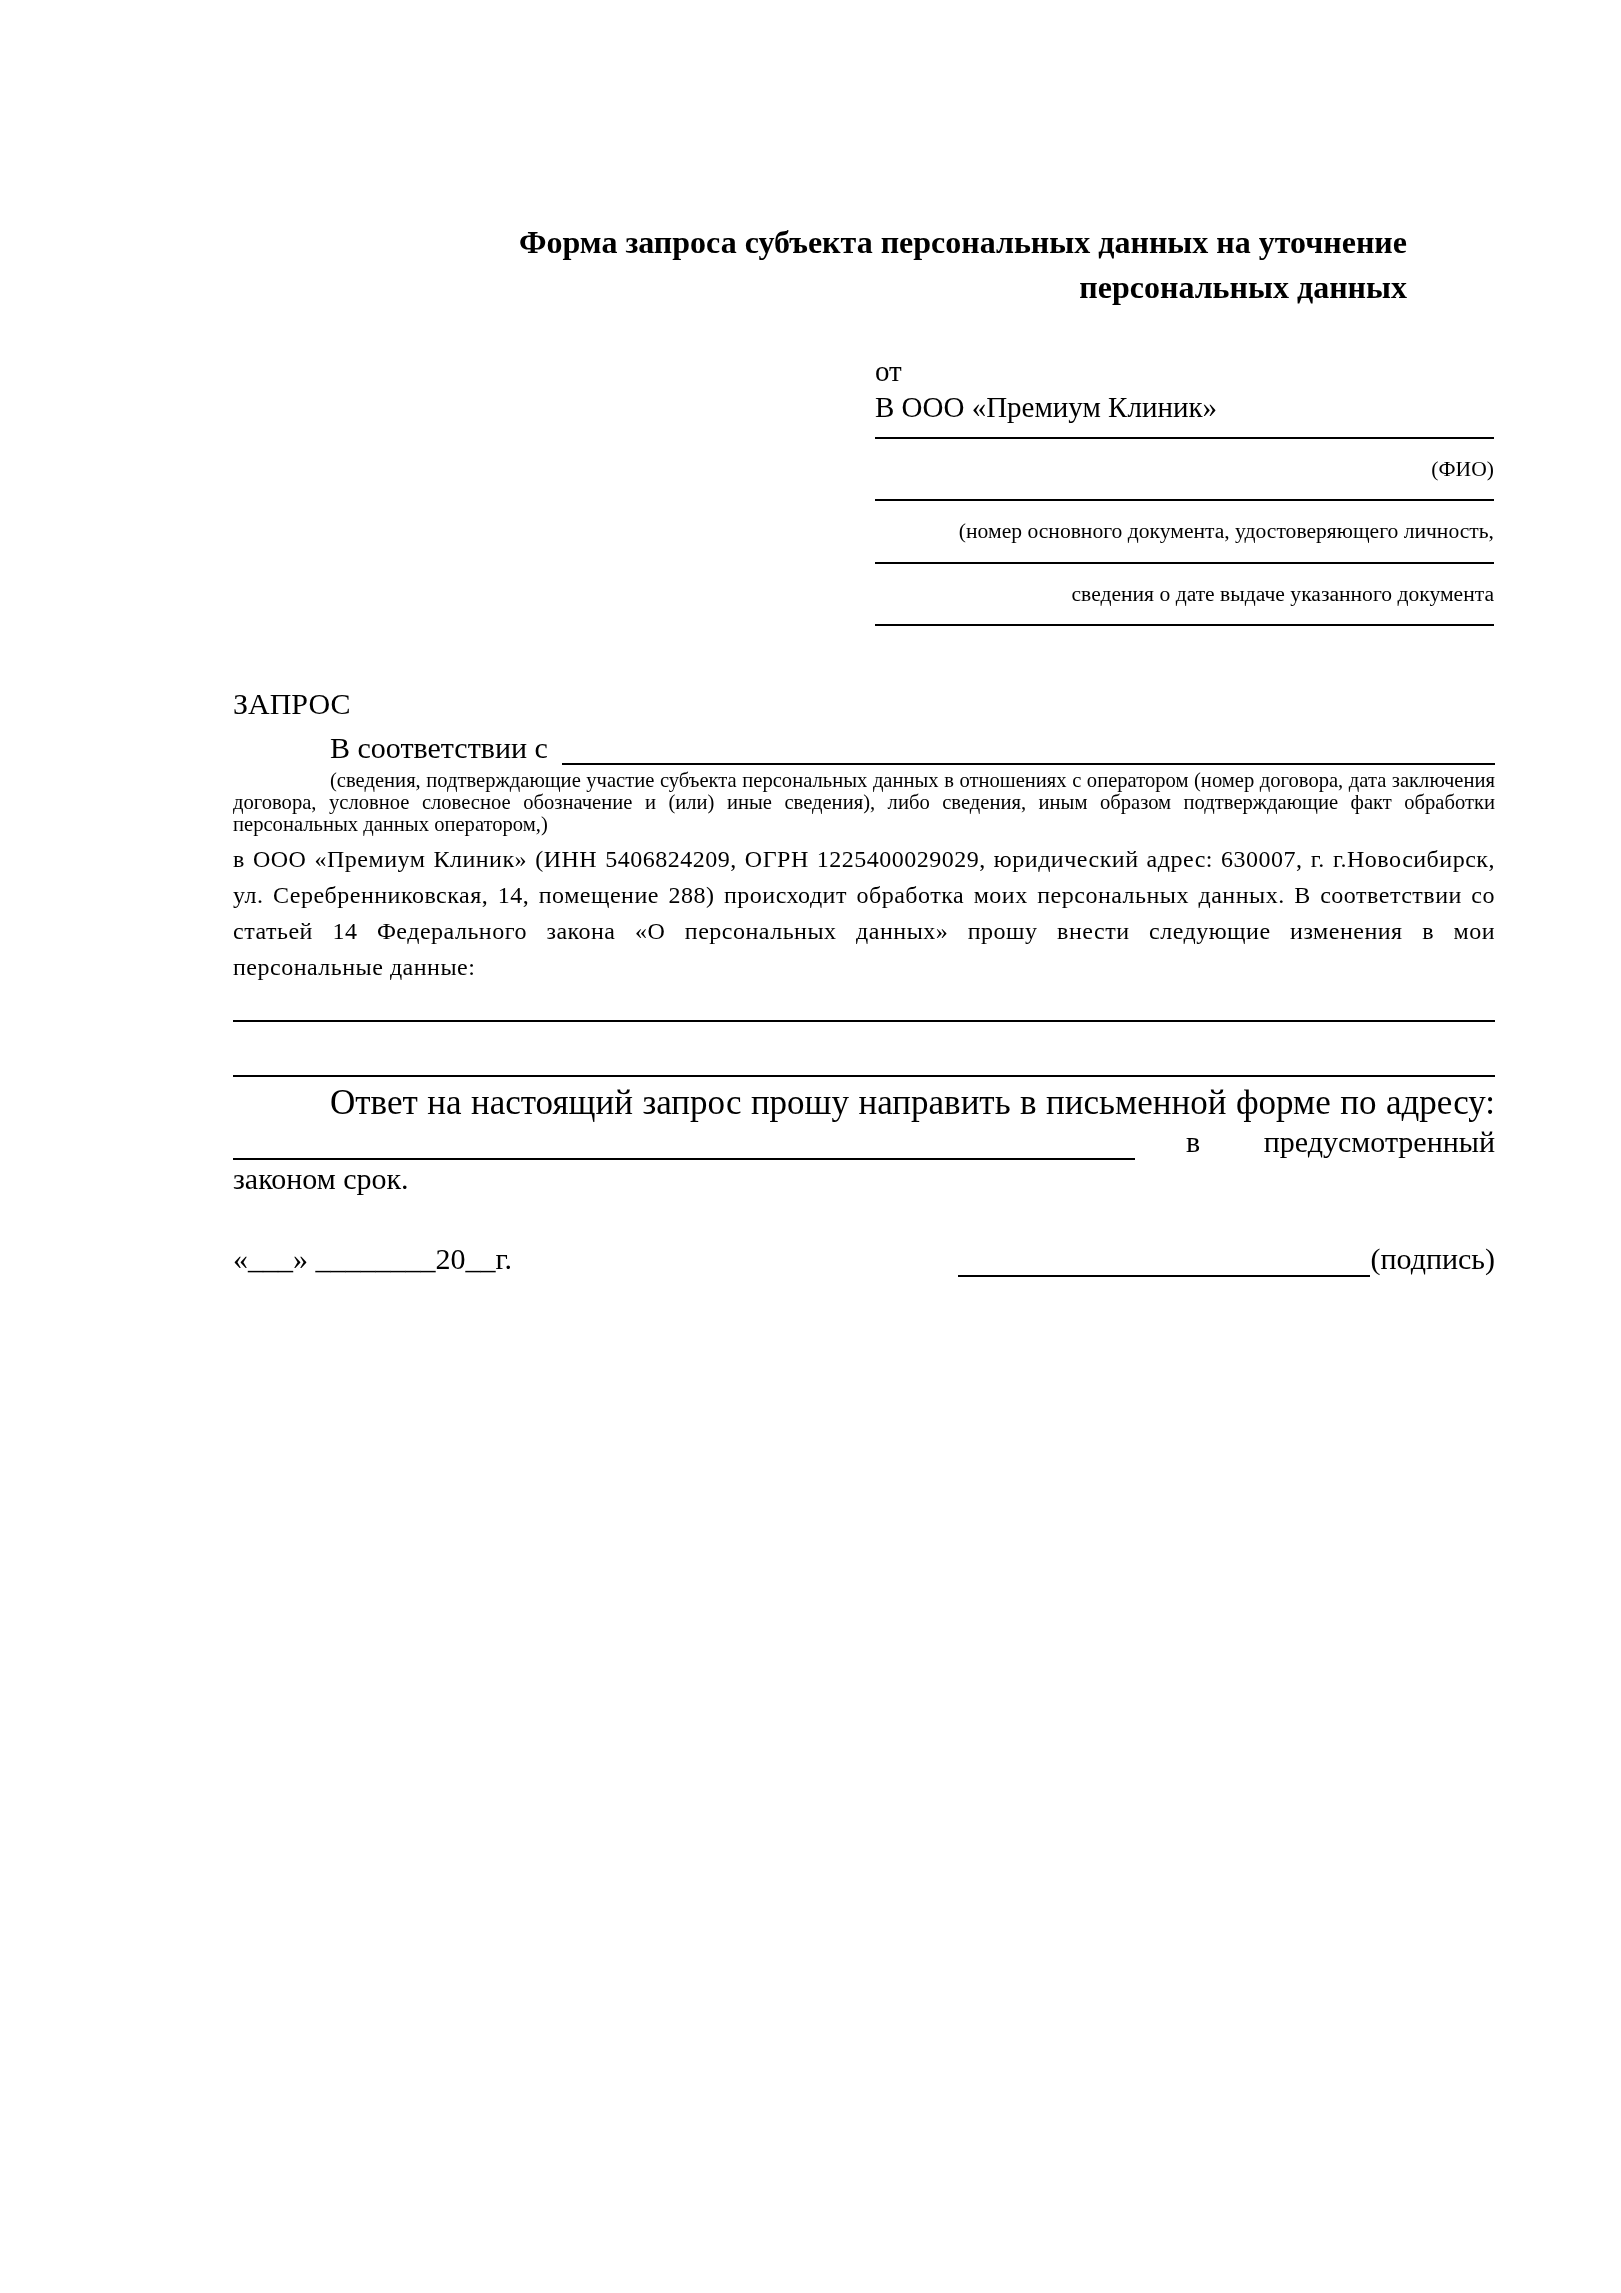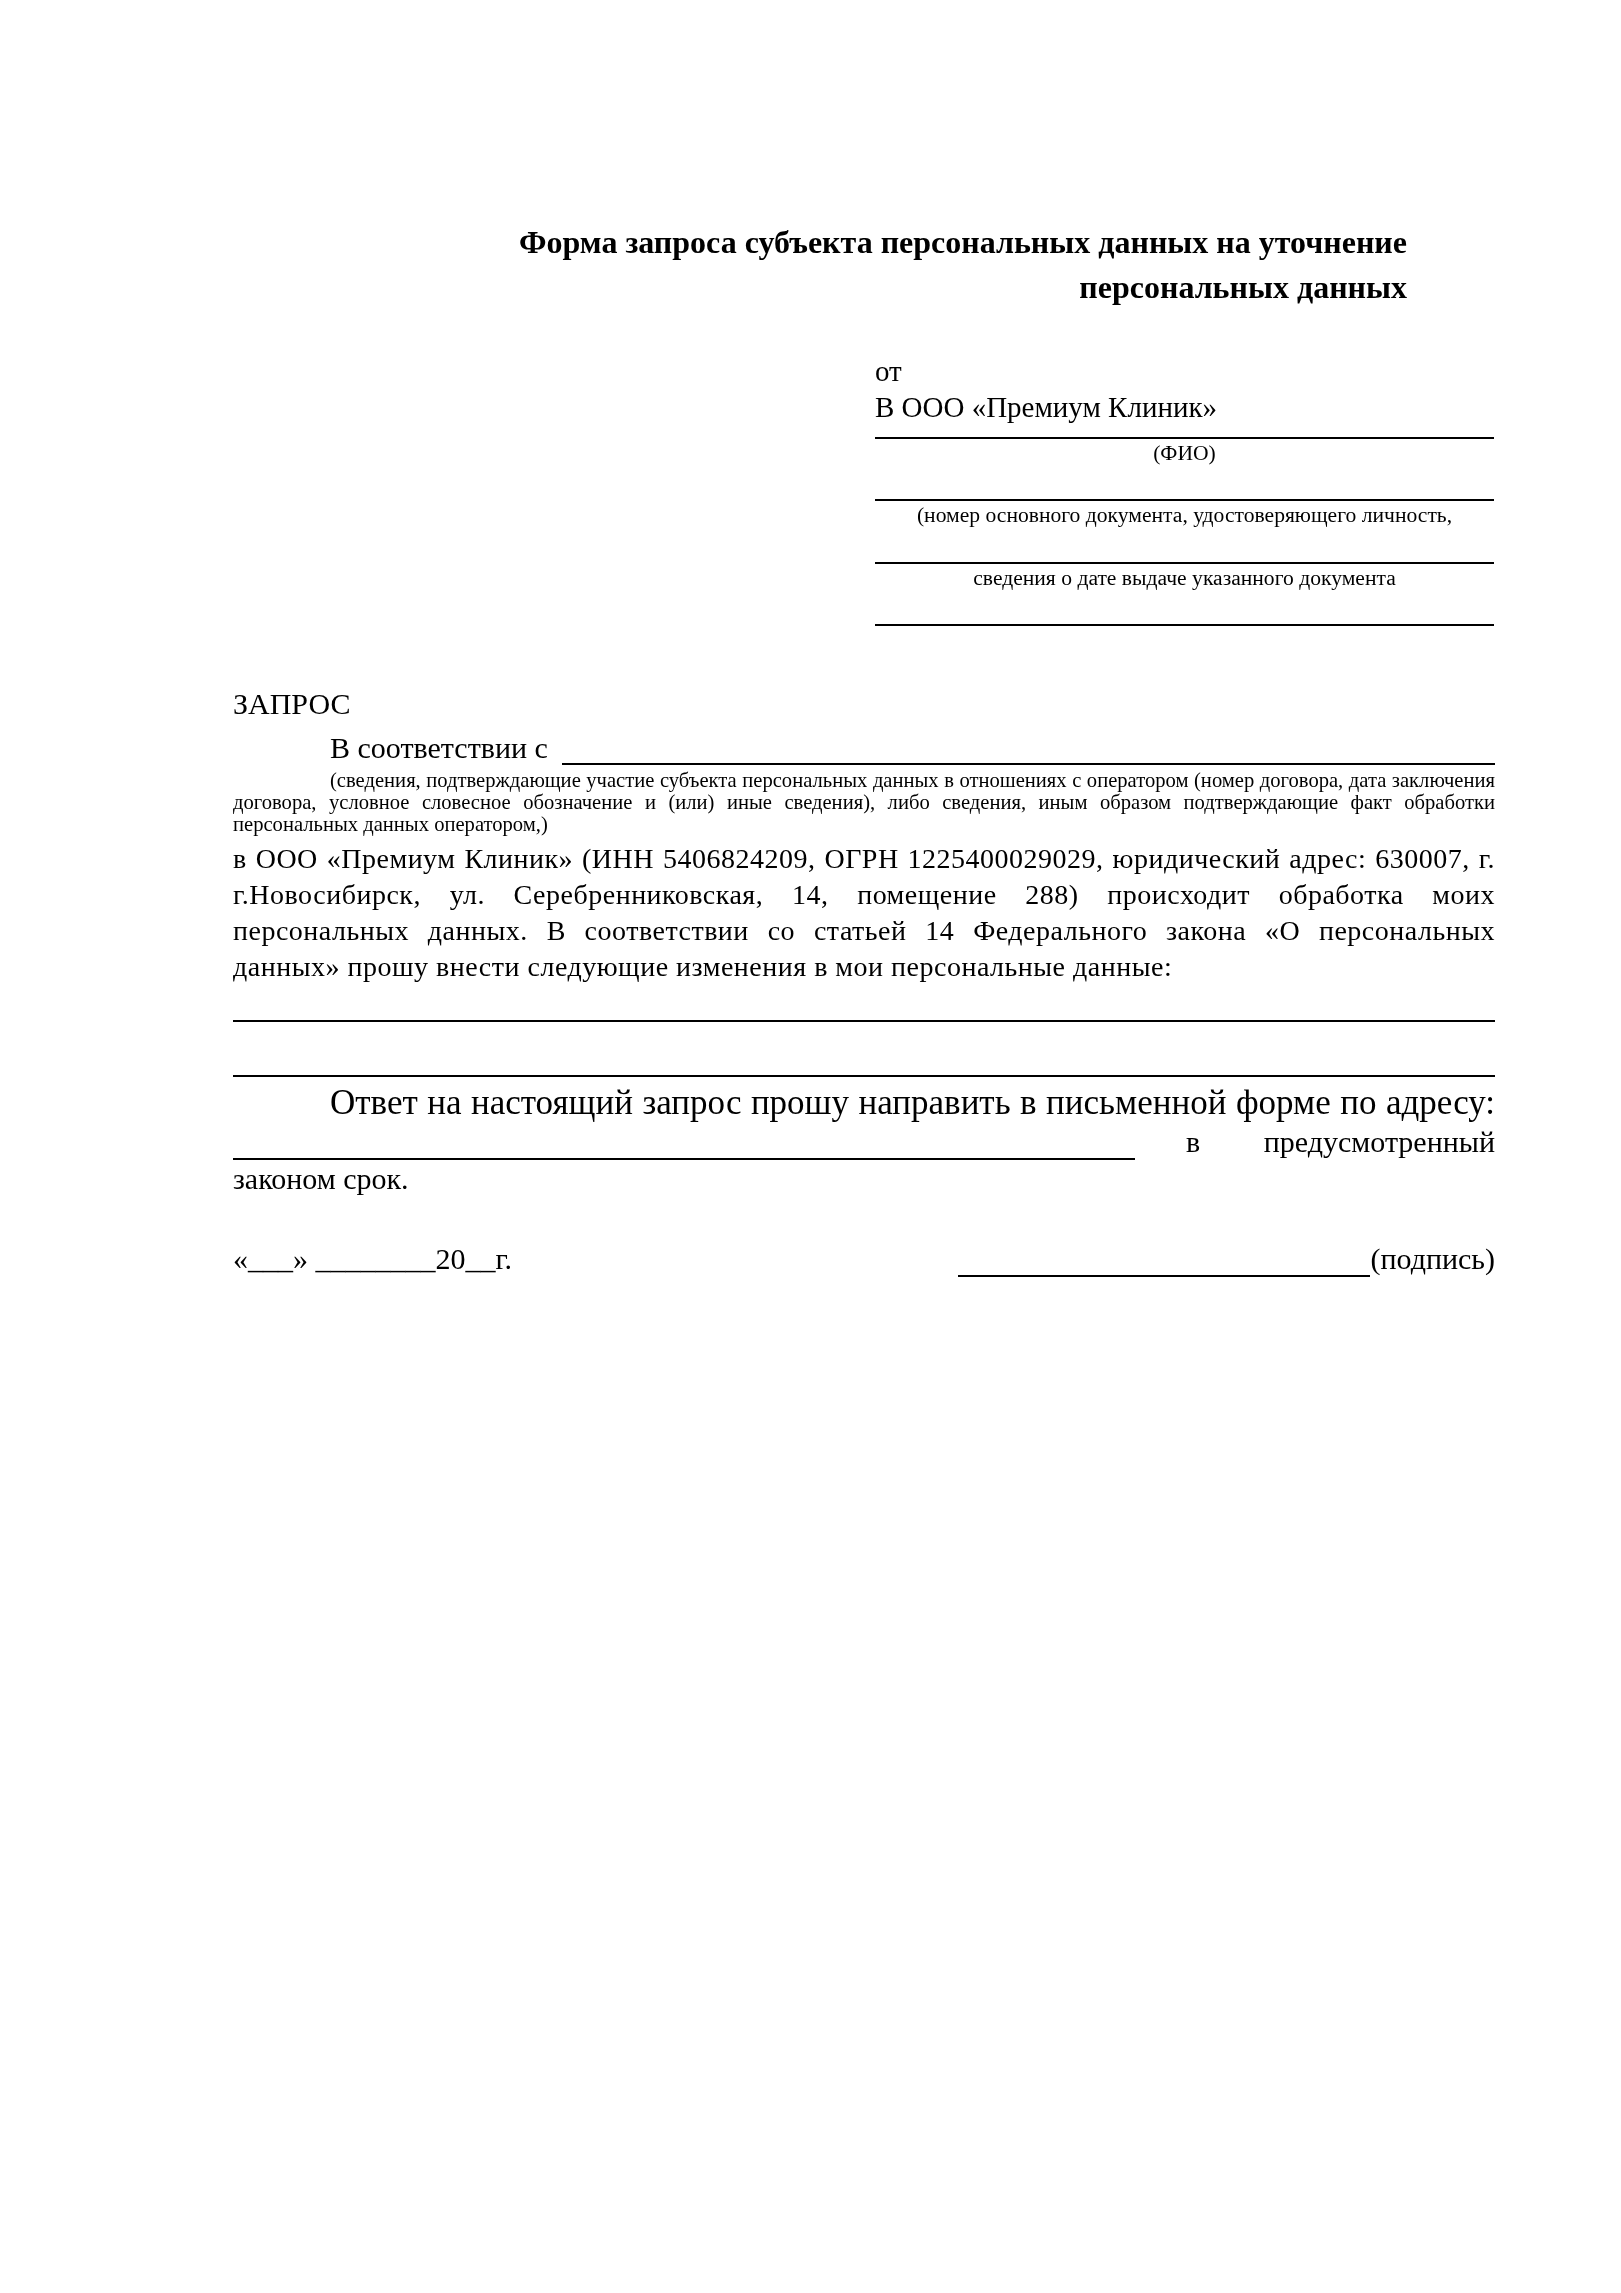--- a/index.html
+++ b/index.html
@@ -41,24 +41,24 @@
     width: 619px;
     font-size: 29px;
     line-height: 36px;
   }
   .blank { border-bottom: 2.9px solid #000; }
   .blank.f1 { height: 11.8px; }
   .blank.fx { height: 33px; }
   .cap {
     font-size: 21.6px;
     line-height: 25.5px;
-    padding-top: 2px;
+    padding-top: 18px;
     height: 27.4px;
     box-sizing: border-box;
-    text-align: center;
+    text-align: right;
   }
 
   .zapros {
     margin-top: 59px;
     text-align: left;
     font-size: 30px;
     line-height: 37px;
   }
 
   .intro-row {
@@ -80,21 +80,21 @@
   .footnote {
     margin-top: 3.9px;
     font-size: 20.6px;
     line-height: 22px;
     text-align: justify;
     text-indent: 97px;
   }
 
   .body-par {
     margin-top: 5.9px;
-    font-size: 28px;
+    font-size: 24px;
     line-height: 36px;
     letter-spacing: 0.5px;
     text-align: justify;
   }
 
   .write-line { border-bottom: 2.9px solid #000; }
   .write-line.wl1 { height: 35px; }
   .write-line.wl2 { height: 53px; }
 
   .reply-line1 {

